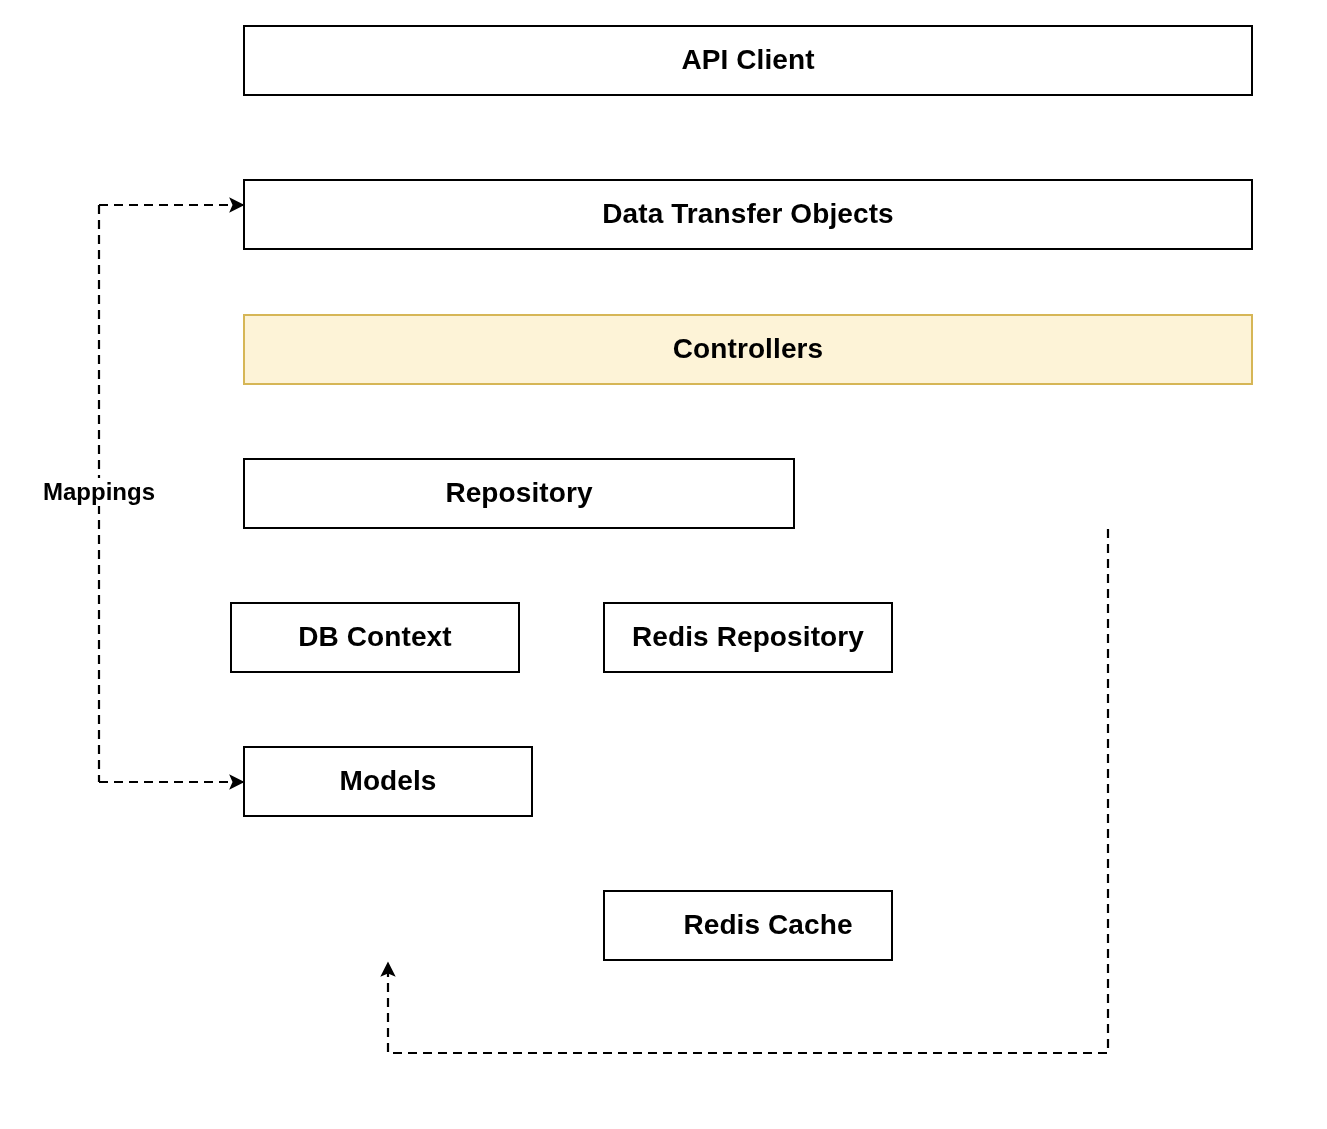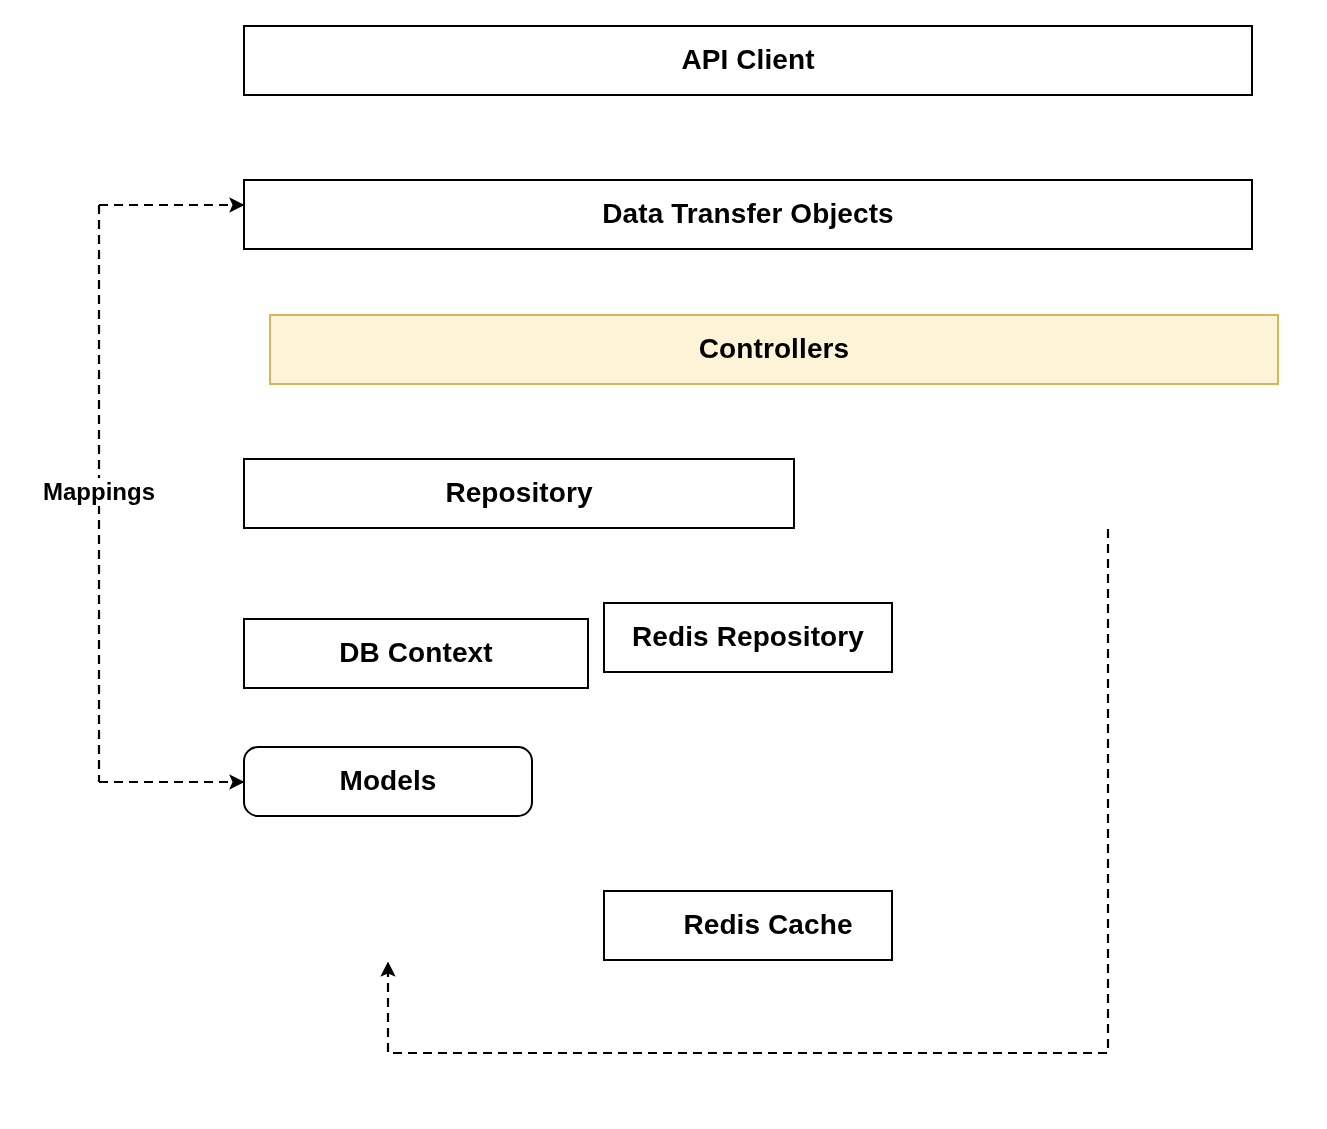--- a/index.html
+++ b/index.html
@@ -82,38 +82,38 @@
   </svg>
 
   <div class="node" style="left:243px; top:25px; width:1010px; height:71px;">
     <span class="node-label">API Client</span>
   </div>
 
   <div class="node" style="left:243px; top:179px; width:1010px; height:71px;">
     <span class="node-label">Data Transfer Objects</span>
   </div>
 
-  <div class="node highlight" style="left:243px; top:314px; width:1010px; height:71px;margin-left:26px;">
+  <div class="node highlight" style="left:243px; top:314px; width:1010px; height:71px;">
     <span class="node-label">Controllers</span>
   </div>
 
   <div class="node" style="left:243px; top:458px; width:552px; height:71px;">
     <span class="node-label">Repository</span>
   </div>
 
 
-  <div class="node" style="left:243px; top:602px; width:346px; height:71px;margin-top:16px;">
+  <div class="node" style="left:230px; top:602px; width:290px; height:71px;">
     <span class="node-label">DB Context</span>
   </div>
 
   <div class="node" style="left:603px; top:602px; width:290px; height:71px;">
     <span class="node-label">Redis Repository</span>
   </div>
 
-  <div class="node" style="left:243px; top:746px; width:290px; height:71px;border-radius:15px;">
+  <div class="node" style="left:243px; top:746px; width:290px; height:71px;">
     <span class="node-label">Models</span>
   </div>
 
 
   <div class="node" style="left:603px; top:890px; width:290px; height:71px;padding-left:40px;">
     <span class="node-label">Redis Cache</span>
   </div>
 
   <span class="edge-label" style="left:40px; top:478px;">Mappings</span>
 

